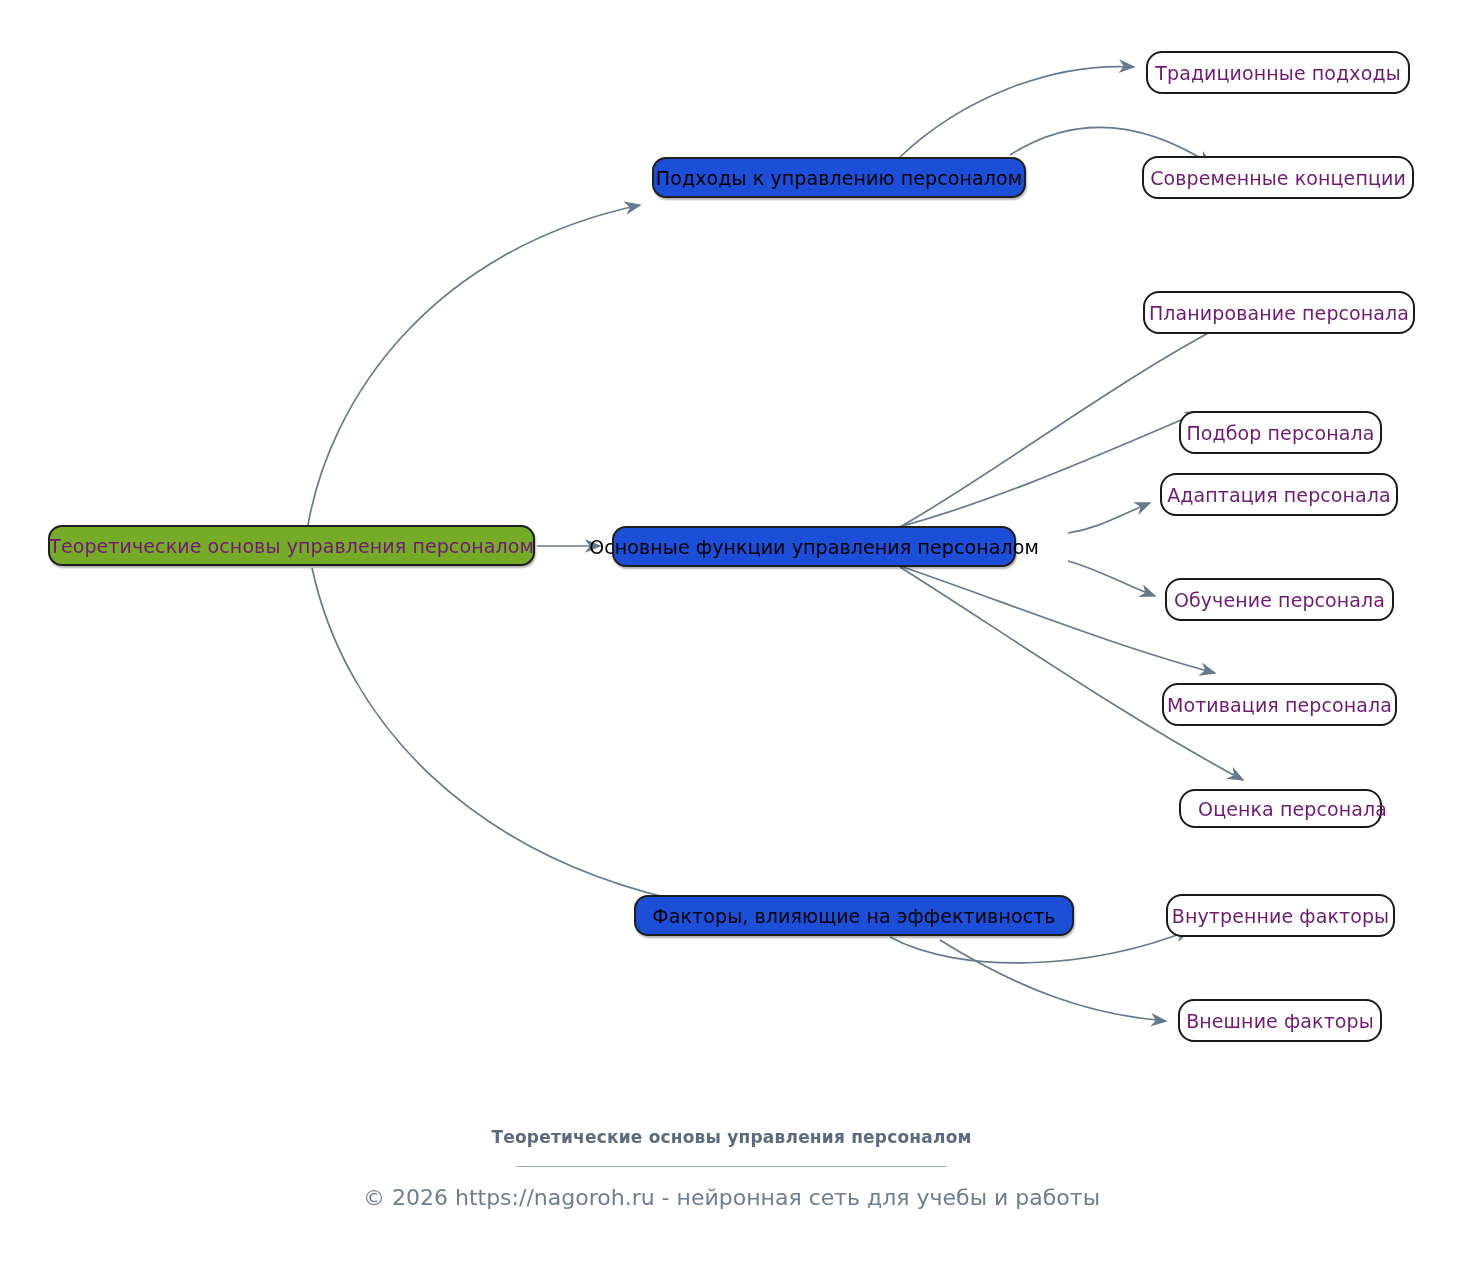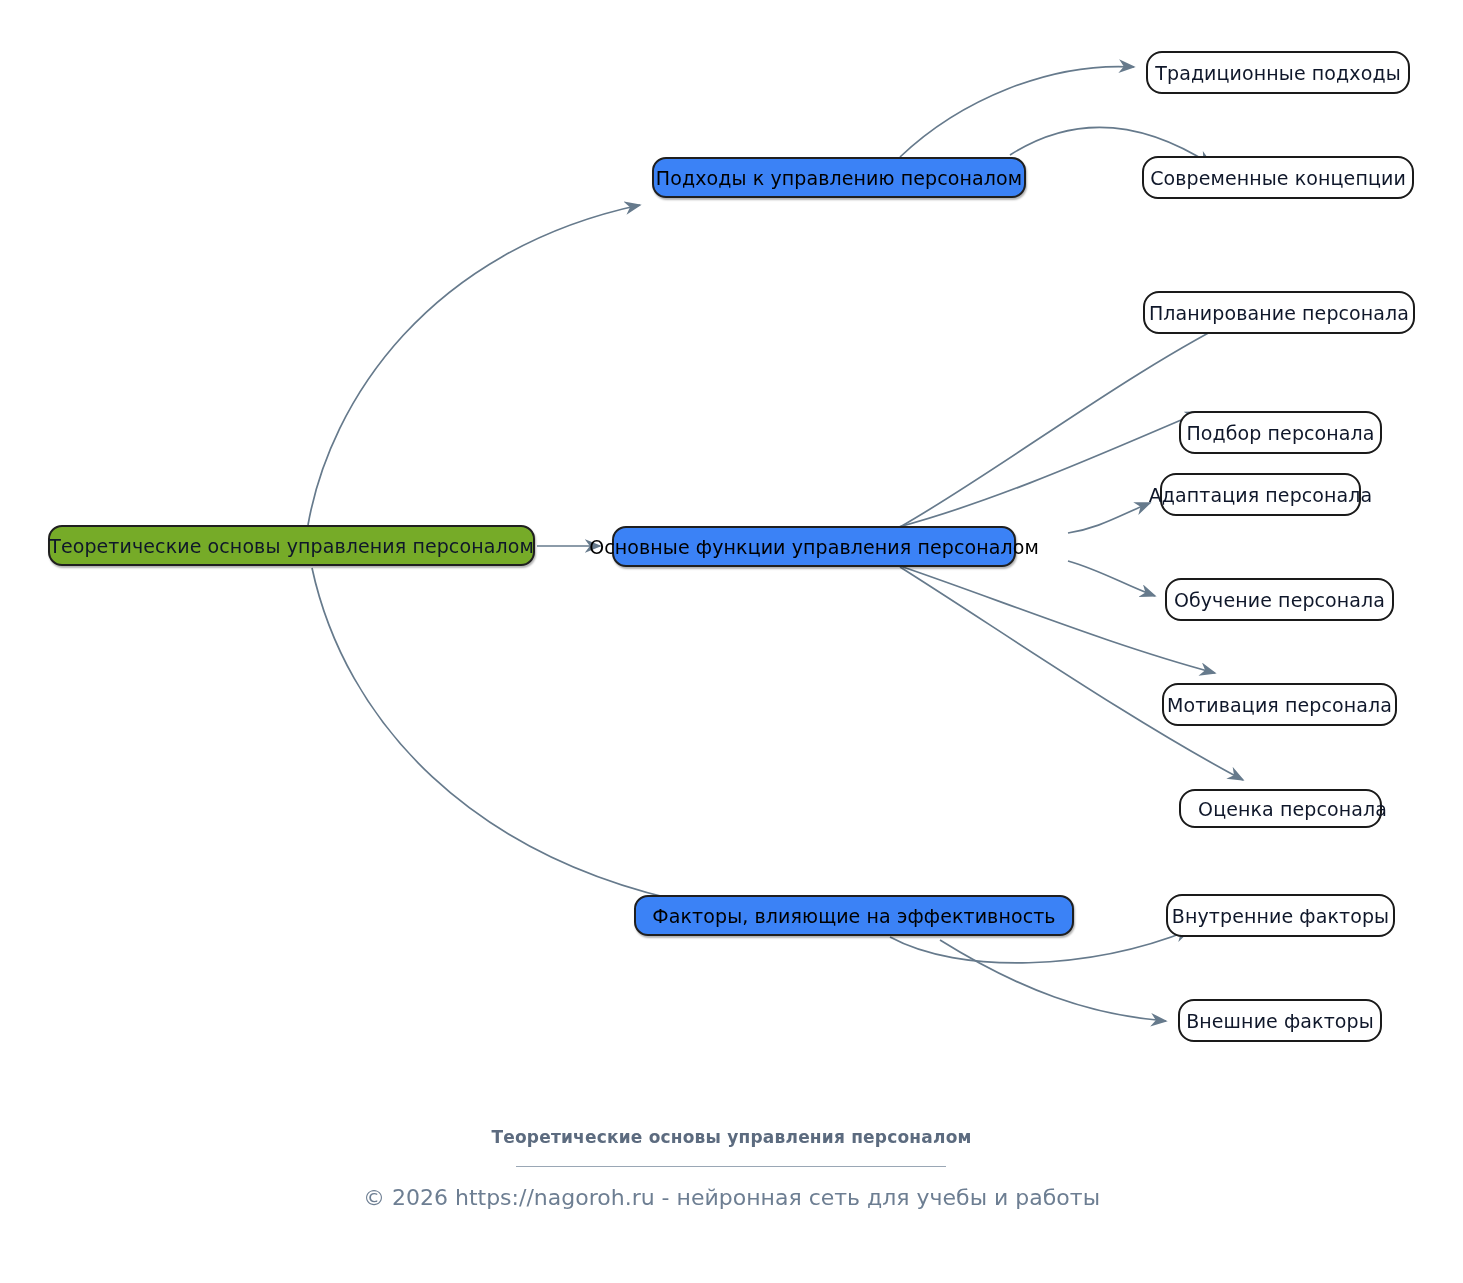--- a/index.html
+++ b/index.html
@@ -32,29 +32,29 @@
   .node {
     position: absolute;
     box-sizing: border-box;
     display: flex;
     align-items: center;
     justify-content: center;
     white-space: nowrap;
     border-radius: 14px;
     font-size: 19px;
     letter-spacing: 0.1px;
-    color: #0f172a;
+    color: #701a75;
   }
   .node-root {
     background: #76ab28;
     border: 2px solid #1f1f1f;
     box-shadow: 1px 2px 2px rgba(0,0,0,0.30);
   }
   .node-branch {
-    background: #3b82f6;
+    background: #1d4ed8;
     border: 2px solid #1f1f1f;
     box-shadow: 1px 2px 2px rgba(0,0,0,0.30);
     color: #000000;
   }
   .node-leaf {
     background: #ffffff;
     border: 2px solid #1a1a1a;
     border-radius: 16px;
     box-shadow: none;
   }
@@ -138,21 +138,21 @@
   </div>
 
   <div class="node node-leaf" style="left:1143px; top:261px; width:272px; height:43px;margin-top:30px;">
     <span>Планирование персонала</span>
   </div>
 
   <div class="node node-leaf" style="left:1179px; top:367px; width:203px; height:43px;margin-top:44px;">
     <span>Подбор персонала</span>
   </div>
 
-  <div class="node node-leaf" style="left:1160px; top:473px; width:201px; height:43px;">
+  <div class="node node-leaf" style="left:1160px; top:473px; width:238px; height:43px;">
     <span>Адаптация персонала</span>
   </div>
 
   <div class="node node-leaf" style="left:1162px; top:683px; width:235px; height:43px;">
     <span>Мотивация персонала</span>
   </div>
 
   <div class="node node-leaf" style="left:1165px; top:578px; width:229px; height:43px;">
     <span>Обучение персонала</span>
   </div>

